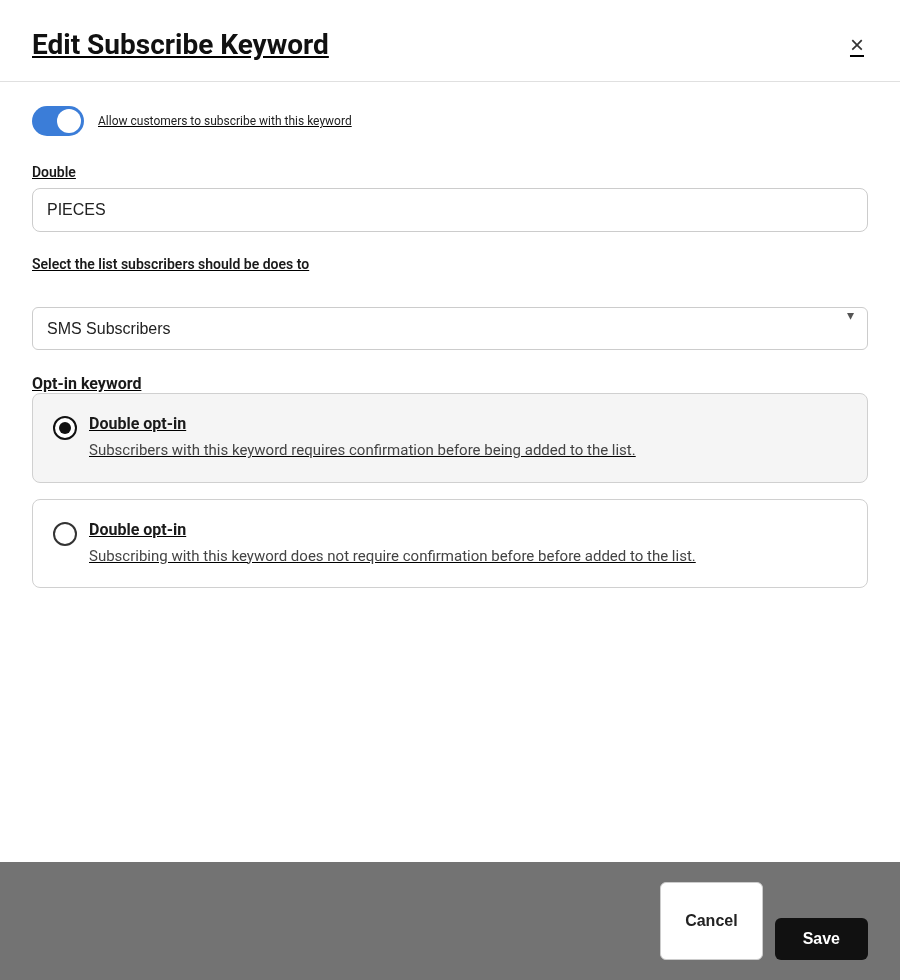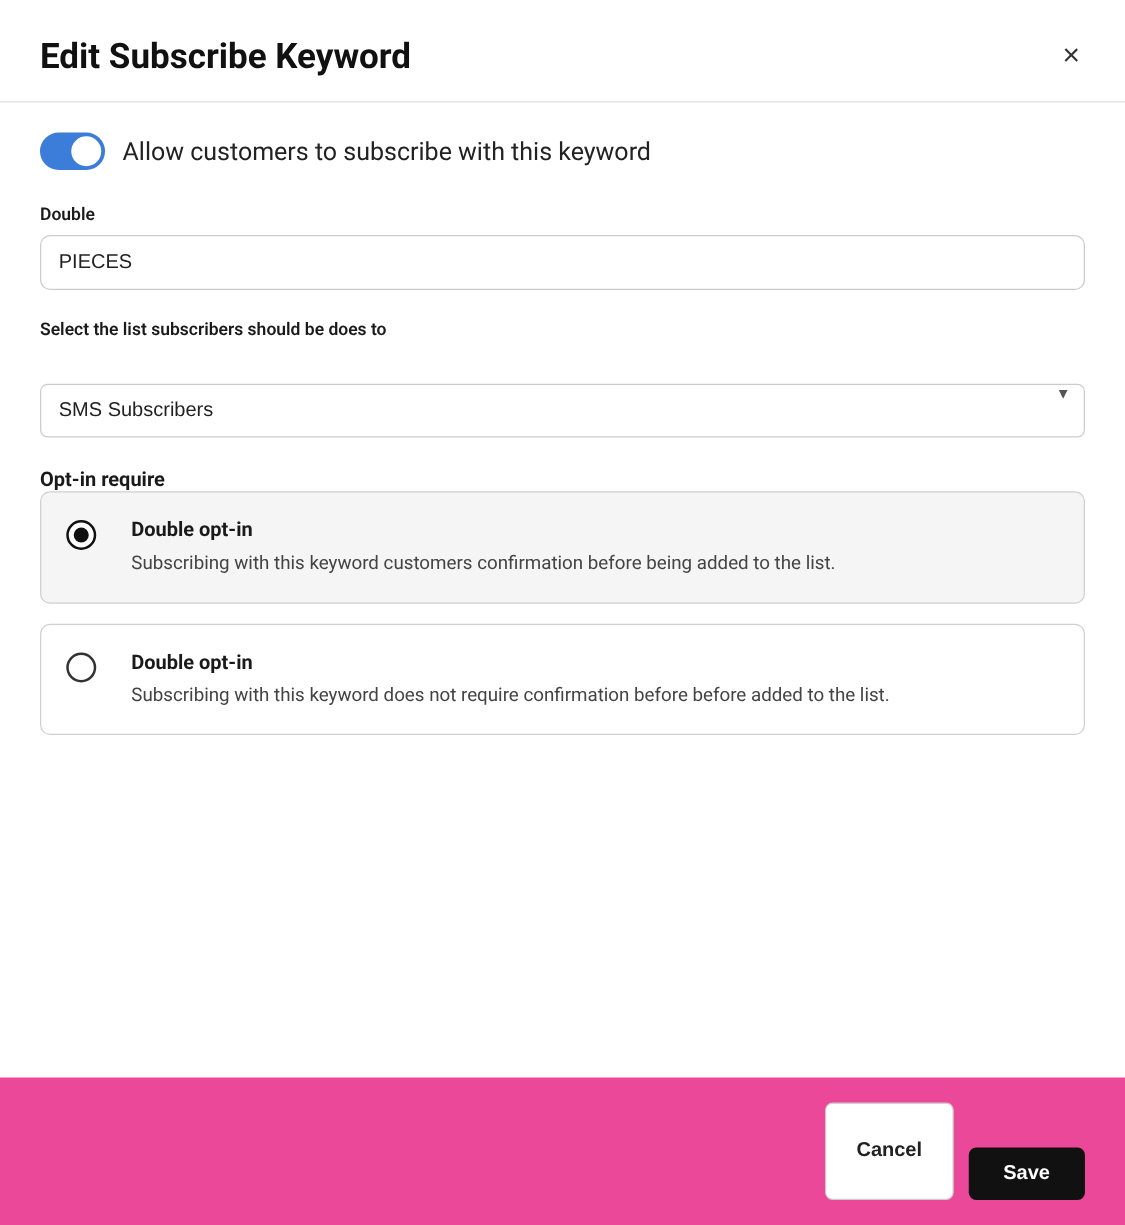--- a/index.html
+++ b/index.html
@@ -17,20 +17,21 @@
       width: 900px;
       min-height: 980px;
     }
 
     .modal {
       background: #ffffff;
       width: 900px;
       min-height: 980px;
       position: relative;
       padding: 0;
+      text-decoration: underline;
     }
 
     .modal-header {
       display: flex;
       justify-content: space-between;
       align-items: center;
       padding: 28px 32px 20px 32px;
     }
 
     .modal-title {
@@ -88,21 +89,21 @@
       left: 3px;
       width: 24px;
       height: 24px;
       background: #ffffff;
       border-radius: 50%;
       transition: left 0.2s;
       left: 25px;
     }
 
     .toggle-label {
-      font-size: 20px;
+      font-size: 12px;
       color: #222222;
     }
 
     .field-group {
       margin-bottom: 24px;
     }
 
     .field-label {
       font-size: 14px;
       font-weight: 600;
@@ -164,21 +165,21 @@
       flex-direction: column;
       gap: 16px;
     }
 
     .optin-option {
       border: 1.5px solid #d0d0d0;
       border-radius: 8px;
       padding: 20px 20px 20px 20px;
       display: flex;
       align-items: flex-start;
-      gap: 28px;
+      gap: 12px;
       cursor: pointer;
       background: #fff;
     }
 
     .optin-option.selected {
       background: #f5f5f5;
     }
 
     .radio-circle {
       width: 24px;
@@ -225,21 +226,21 @@
 
     .modal-footer {
       position: absolute;
       bottom: 0;
       left: 0;
       right: 0;
       padding: 20px 32px;
       display: flex;
       justify-content: flex-end;
       gap: 12px;
-      background: #ec4899;
+      background: #737373;
     }
 
     .btn-cancel {
       background: #fff;
       border: 1.5px solid #cccccc;
       border-radius: 6px;
       padding: 12px 24px;
       font-size: 16px;
       font-weight: 600;
       color: #222;
@@ -290,29 +291,29 @@
       <label class="field-label">Select the list subscribers should be does to</label>
       <div class="select-wrapper">
         <select class="select-input">
           <option>SMS Subscribers</option>
         </select>
         <span class="select-chevron">▾</span>
       </div>
     </div>
 
     <div class="field-group">
-      <span class="section-label">Opt-in require</span>
+      <span class="section-label">Opt-in keyword</span>
       <div class="optin-options">
 
         <div class="optin-option selected">
           <div class="radio-circle checked">
           </div>
           <div class="optin-content">
             <div class="optin-title">Double opt-in</div>
-            <div class="optin-desc">Subscribing with this keyword customers confirmation before being added to the list.</div>
+            <div class="optin-desc">Subscribers with this keyword requires confirmation before being added to the list.</div>
           </div>
         </div>
 
         <div class="optin-option">
           <div class="radio-circle">
           </div>
           <div class="optin-content">
             <div class="optin-title">Double opt-in</div>
             <div class="optin-desc">Subscribing with this keyword does not require confirmation before before added to the list.</div>
           </div>

